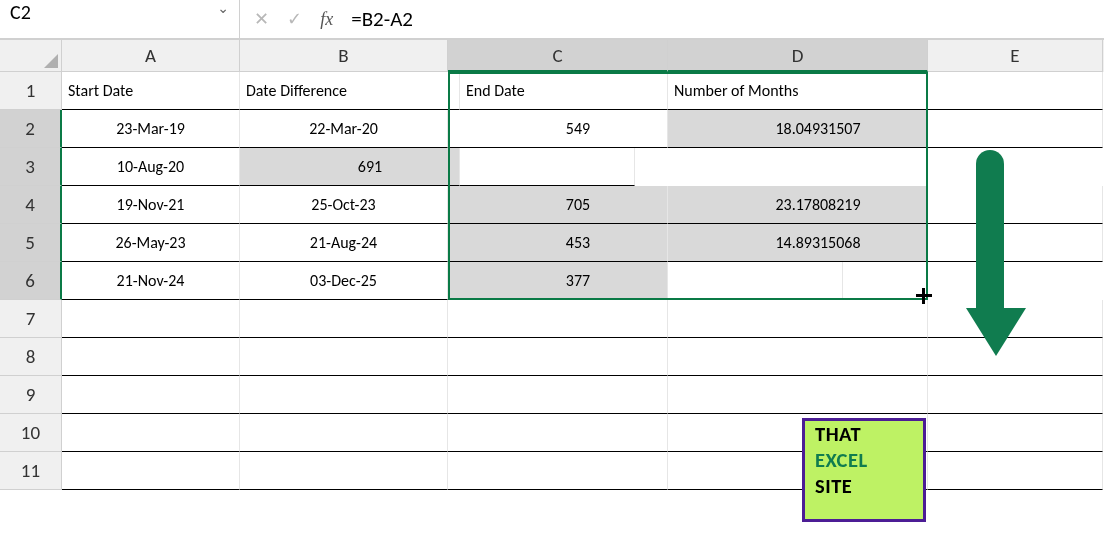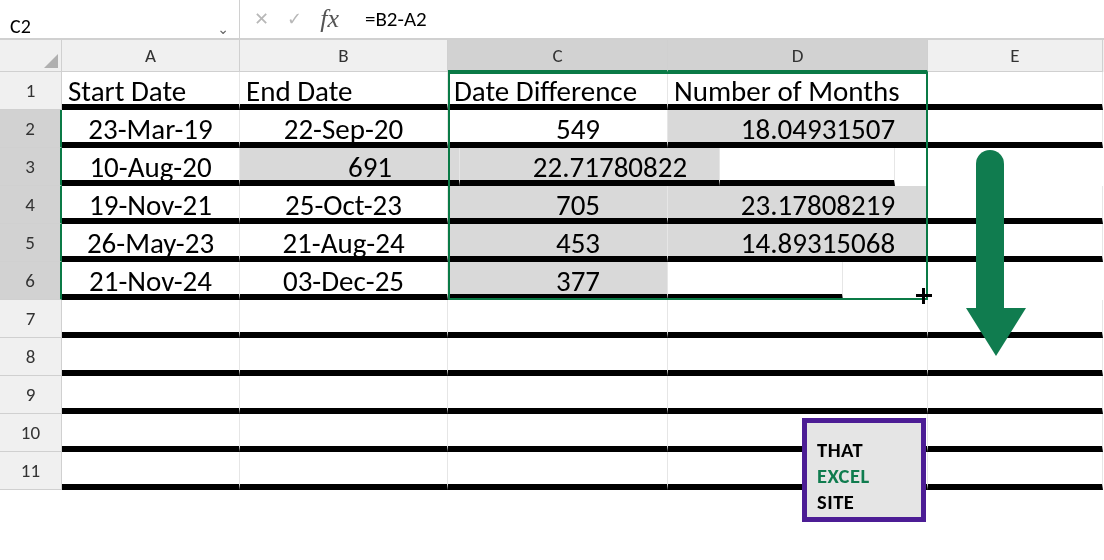--- a/index.html
+++ b/index.html
@@ -19,45 +19,44 @@
     display: flex;
     align-items: center;
     height: 40px;
     border-bottom: 2px solid #d0d0d0;
     background: #fff;
   }
   .name-box {
     width: 240px;
     height: 100%;
     display: flex;
-    align-items: flex-end;
+    align-items: flex-start;
     padding-left: 10px;
     border-right: 1px solid #d0d0d0;
     position: relative;
   }
   .name-box-chevron {
     position: absolute;
     right: 10px;
     color: #666;
     font-size: 14px;
   }
   .fb-icons {
     display: flex;
     align-items: center;
     gap: 18px;
     padding: 0 14px;
     color: #b8b8b8;
     font-size: 18px;
   }
-  .fb-icons .fx { font-style: italic; color: #555; font-family: 'Times New Roman', serif; font-size: 26px; }
+  .fb-icons .fx { font-style: italic; color: #555; font-family: 'Times New Roman', serif; font-size: 18px; }
   .formula-input {
     flex: 1;
     padding-left: 4px;
     font-size: 21px;
-    margin-left: 8px;
   }
 
   
   .grid {
     position: relative;
   }
   .col-headers {
     display: flex;
     height: 32px;
     background: #f0f0f0;
@@ -106,26 +105,26 @@
     background: #f0f0f0;
     border-right: 1px solid #d0d0d0;
     border-bottom: 1px solid #d0d0d0;
     color: #333;
     font-size: 19px;
   }
   .row-h.sel { background: #d2d2d2; border-right: 2px solid #0a7a46; }
 
   .cell {
     border-right: 1px solid #e6e6e6;
-    border-bottom: 6px solid #000000;
+    border-bottom: 1px solid #000000;
     line-height: 38px;
     padding: 0 6px;
     overflow: hidden;
     white-space: nowrap;
-    font-size: 29px;
+    font-size: 16px;
   }
   .cell.left { text-align: left; }
   .cell.right { text-align: center; }
 
   .sel-fill { background: #d9d9d9; padding-left: 47px; }
   .active-cell { background: #fff !important; }
 
   
   .selection-outline {
     position: absolute;
@@ -174,27 +173,27 @@
     margin: -2px auto 0;
   }
 
   
   .logo {
     position: absolute;
     left: 802px;
     top: 418px;
     width: 124px;
     height: 104px;
-    border: 5px solid #4c1d95;
-    padding: 14px 10px;
+    border: 3px solid #4c1d95;
+    padding: 0 10px;
     font-weight: 900;
     font-size: 20.5px;
     line-height: 1.28;
     letter-spacing: 0.5px;
-    background:#e5e5e5;
+    background:#bef264;
   }
   .logo .g { color: #107c4f; }
 </style>
 </head>
 <body>
 
 <div class="formula-bar">
   <div class="name-box">
     <span>C2</span>
     <span class="name-box-chevron">⌄</span>
@@ -214,40 +213,39 @@
     <div class="col-h col-A">A</div>
     <div class="col-h col-B">B</div>
     <div class="col-h col-C sel">C</div>
     <div class="col-h col-D sel">D</div>
     <div class="col-h col-E">E</div>
   </div>
 
   <div class="row">
     <div class="row-h">1</div>
     <div class="cell col-A left">Start Date</div>
+    <div class="cell col-C left">Date Difference</div>
     <div class="cell col-B left">End Date</div>
-    <div class="cell col-C left">Date Difference</div>
     <div class="cell col-D left">Number of Months</div>
     <div class="cell col-E"></div>
   </div>
 
   <div class="row">
     <div class="row-h sel">2</div>
     <div class="cell col-A right">23-Mar-19</div>
-    <div class="cell col-B right">22-Sep-20</div>
+    <div class="cell col-B right">22-Mar-20</div>
     <div class="cell col-C right sel-fill active-cell">549</div>
     <div class="cell col-D right sel-fill">18.04931507</div>
     <div class="cell col-E"></div>
   </div>
 
   <div class="row">
     <div class="row-h sel">3</div>
     <div class="cell col-A right">10-Aug-20</div>
     <div class="cell col-C right sel-fill">691</div>
-    <div class="cell col-D right sel-fill">22.71780822</div>
     <div class="cell col-E"></div>
   </div>
 
   <div class="row">
     <div class="row-h sel">4</div>
     <div class="cell col-A right">19-Nov-21</div>
     <div class="cell col-B right">25-Oct-23</div>
     <div class="cell col-C right sel-fill">705</div>
     <div class="cell col-D right sel-fill">23.17808219</div>
     <div class="cell col-E"></div>

